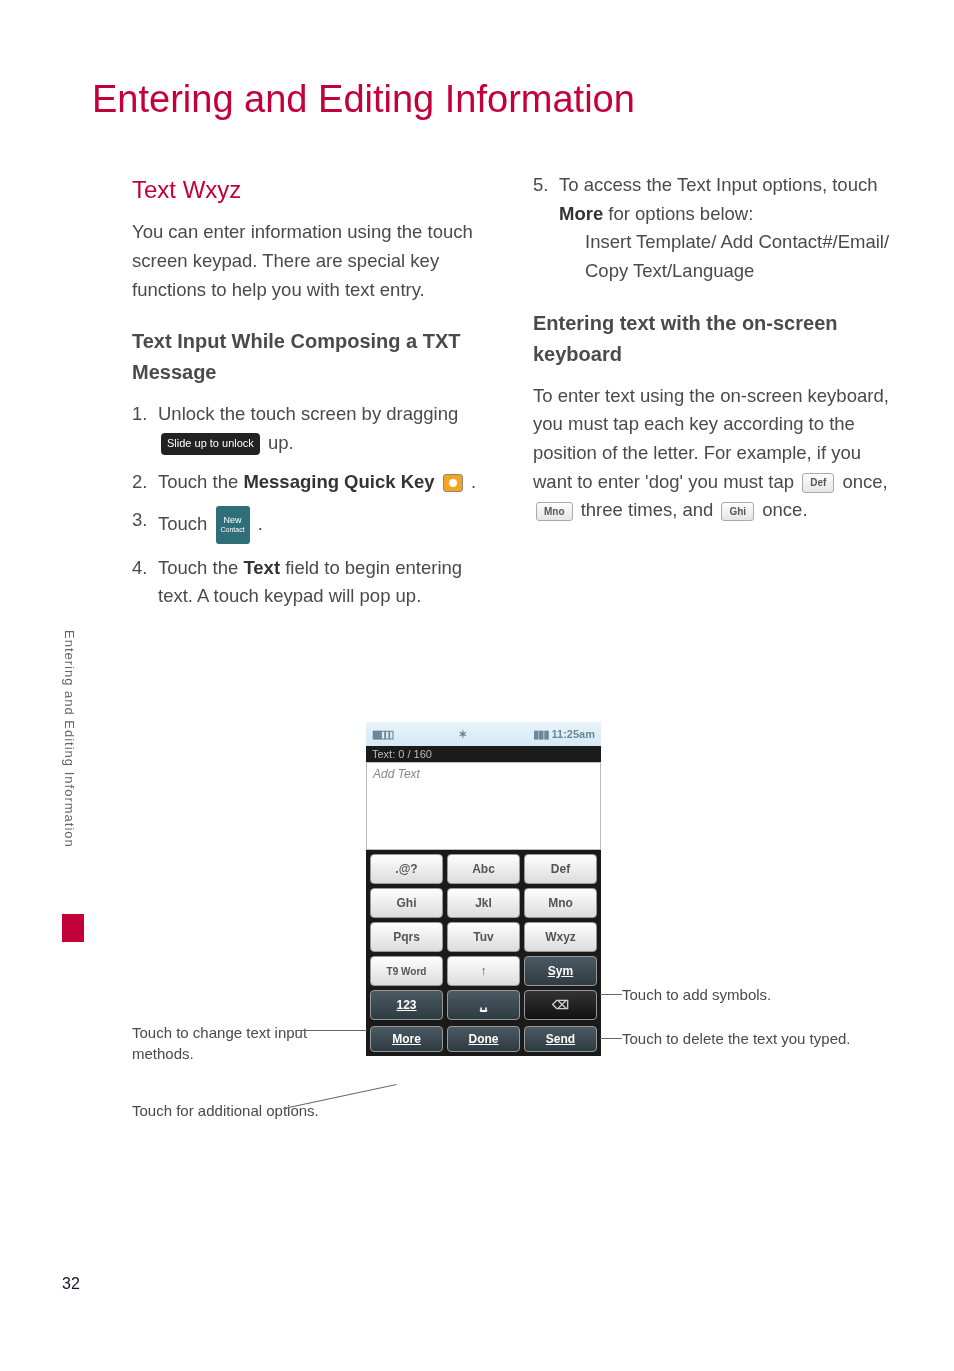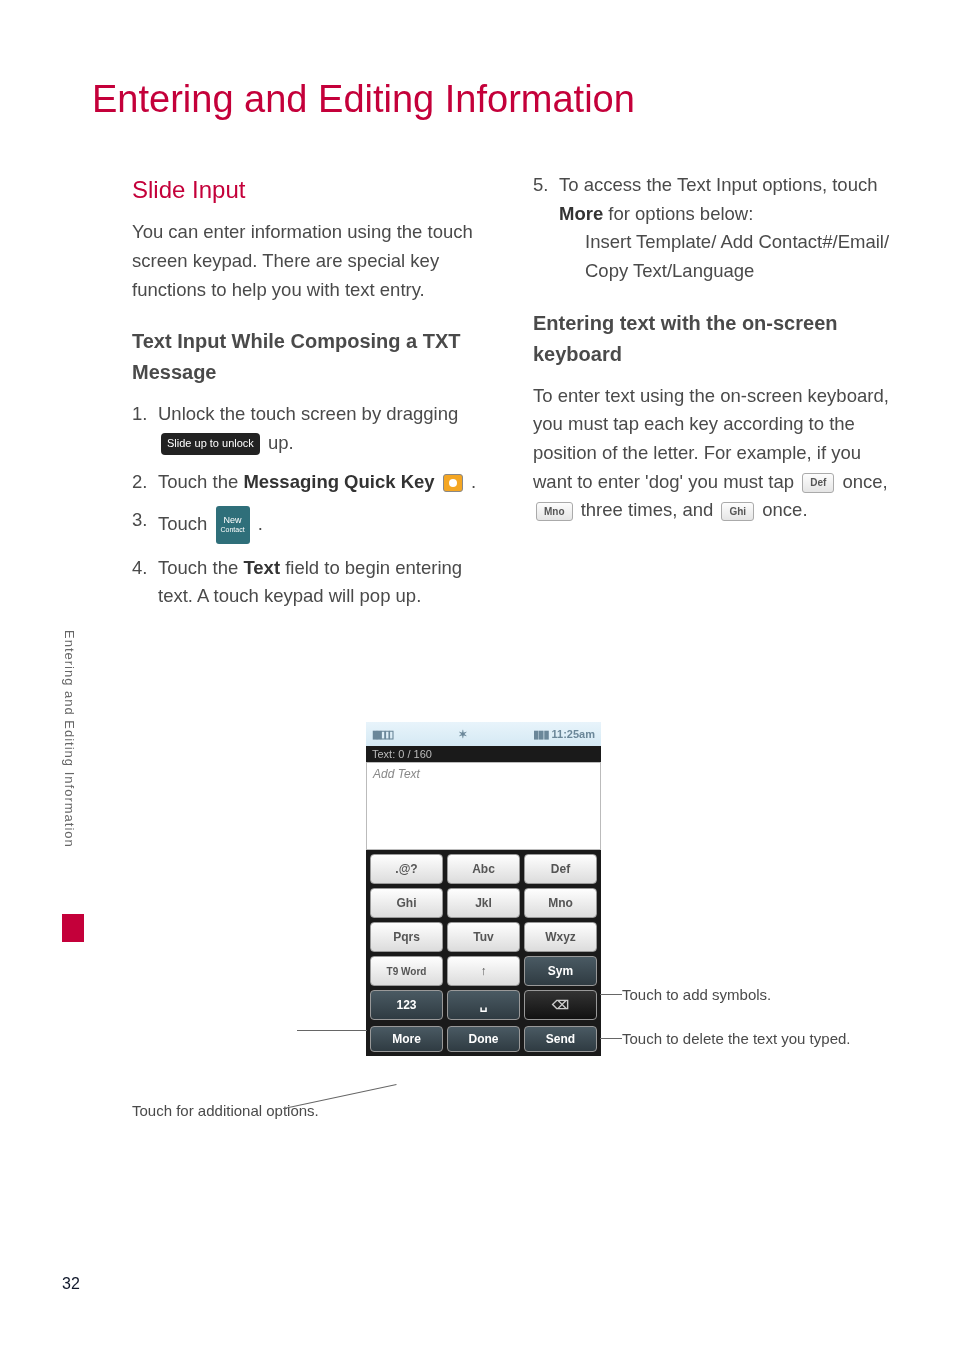--- a/index.html
+++ b/index.html
@@ -198,20 +198,21 @@
     display:flex;
     align-items:center;
     justify-content:center;
     font-weight:bold;
     color:#555;
     font-size:12px;
   }
   .k.dark {
     background:linear-gradient(#4a5a63,#2f3b42);
     color:#fff;
+    text-decoration:underline;
   }
   .k.black {
     background:linear-gradient(#333,#111);
     color:#ccc;
   }
   .bottom-row {
     display:grid;
     grid-template-columns: repeat(3,1fr);
     gap:4px;
     padding:4px;
@@ -229,21 +230,21 @@
     position:absolute;
   }
 </style>
 </head>
 <body>
 
 <h1 class="page-title">Entering and Editing Information</h1>
 
 <div class="content-area">
   <div class="col">
-    <div class="section-heading">Slide Input</div>
+    <div class="section-heading">Text Wxyz</div>
     <p class="para">You can enter information using the touch screen keypad. There are special key functions to help you with text entry.</p>
     <div class="sub-heading">Text Input While Composing a TXT Message</div>
     <ol class="steps">
       <li>
         <span class="num">1.</span>
         <span class="body">
           <span>Unlock the touch screen by dragging </span>
           <span class="chip-dark">Slide up to unlock</span>
           <span> up.</span>
         </span>
@@ -330,20 +331,21 @@
       <div class="k black">⌫</div>
     </div>
     <div class="bottom-row">
       <div class="k dark" style="height:26px;">More</div>
       <div class="k dark" style="height:26px;">Done</div>
       <div class="k dark" style="height:26px;">Send</div>
     </div>
   </div>
 
   <div class="annot" style="left:0; top:300px; width:220px; text-align:left;">
+    <span>Touch to change text input methods.</span>
     <div class="line" style="top:8px; left:165px; width:70px;"></div>
   </div>
   <div class="annot" style="left:0; top:378px; width:220px; text-align:left;">
     <span>Touch for additional options.</span>
     <div class="line" style="top:8px; left:152px; width:115px; transform:rotate(-12deg); transform-origin:left;"></div>
   </div>
   <div class="annot" style="left:490px; top:262px; width:230px;">
     <span>Touch to add symbols.</span>
     <div class="line" style="top:10px; left:-22px; width:22px;"></div>
   </div>

